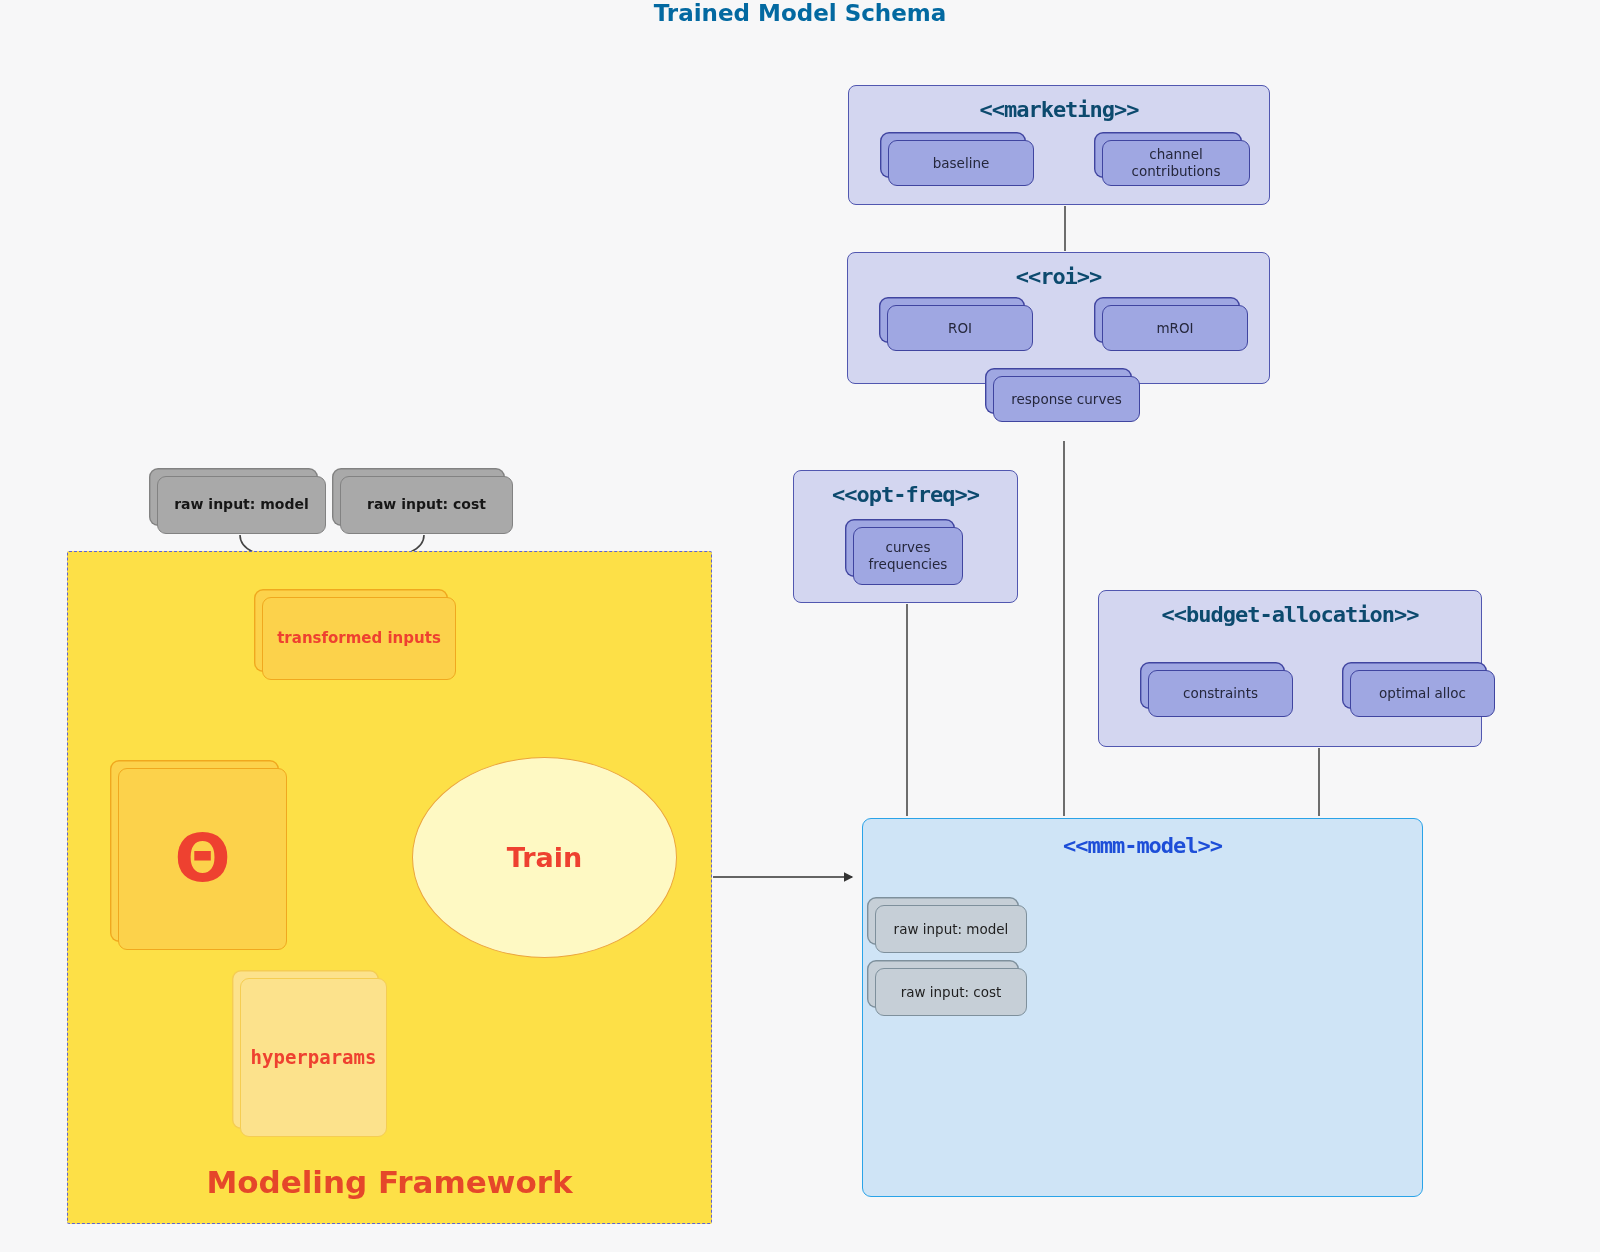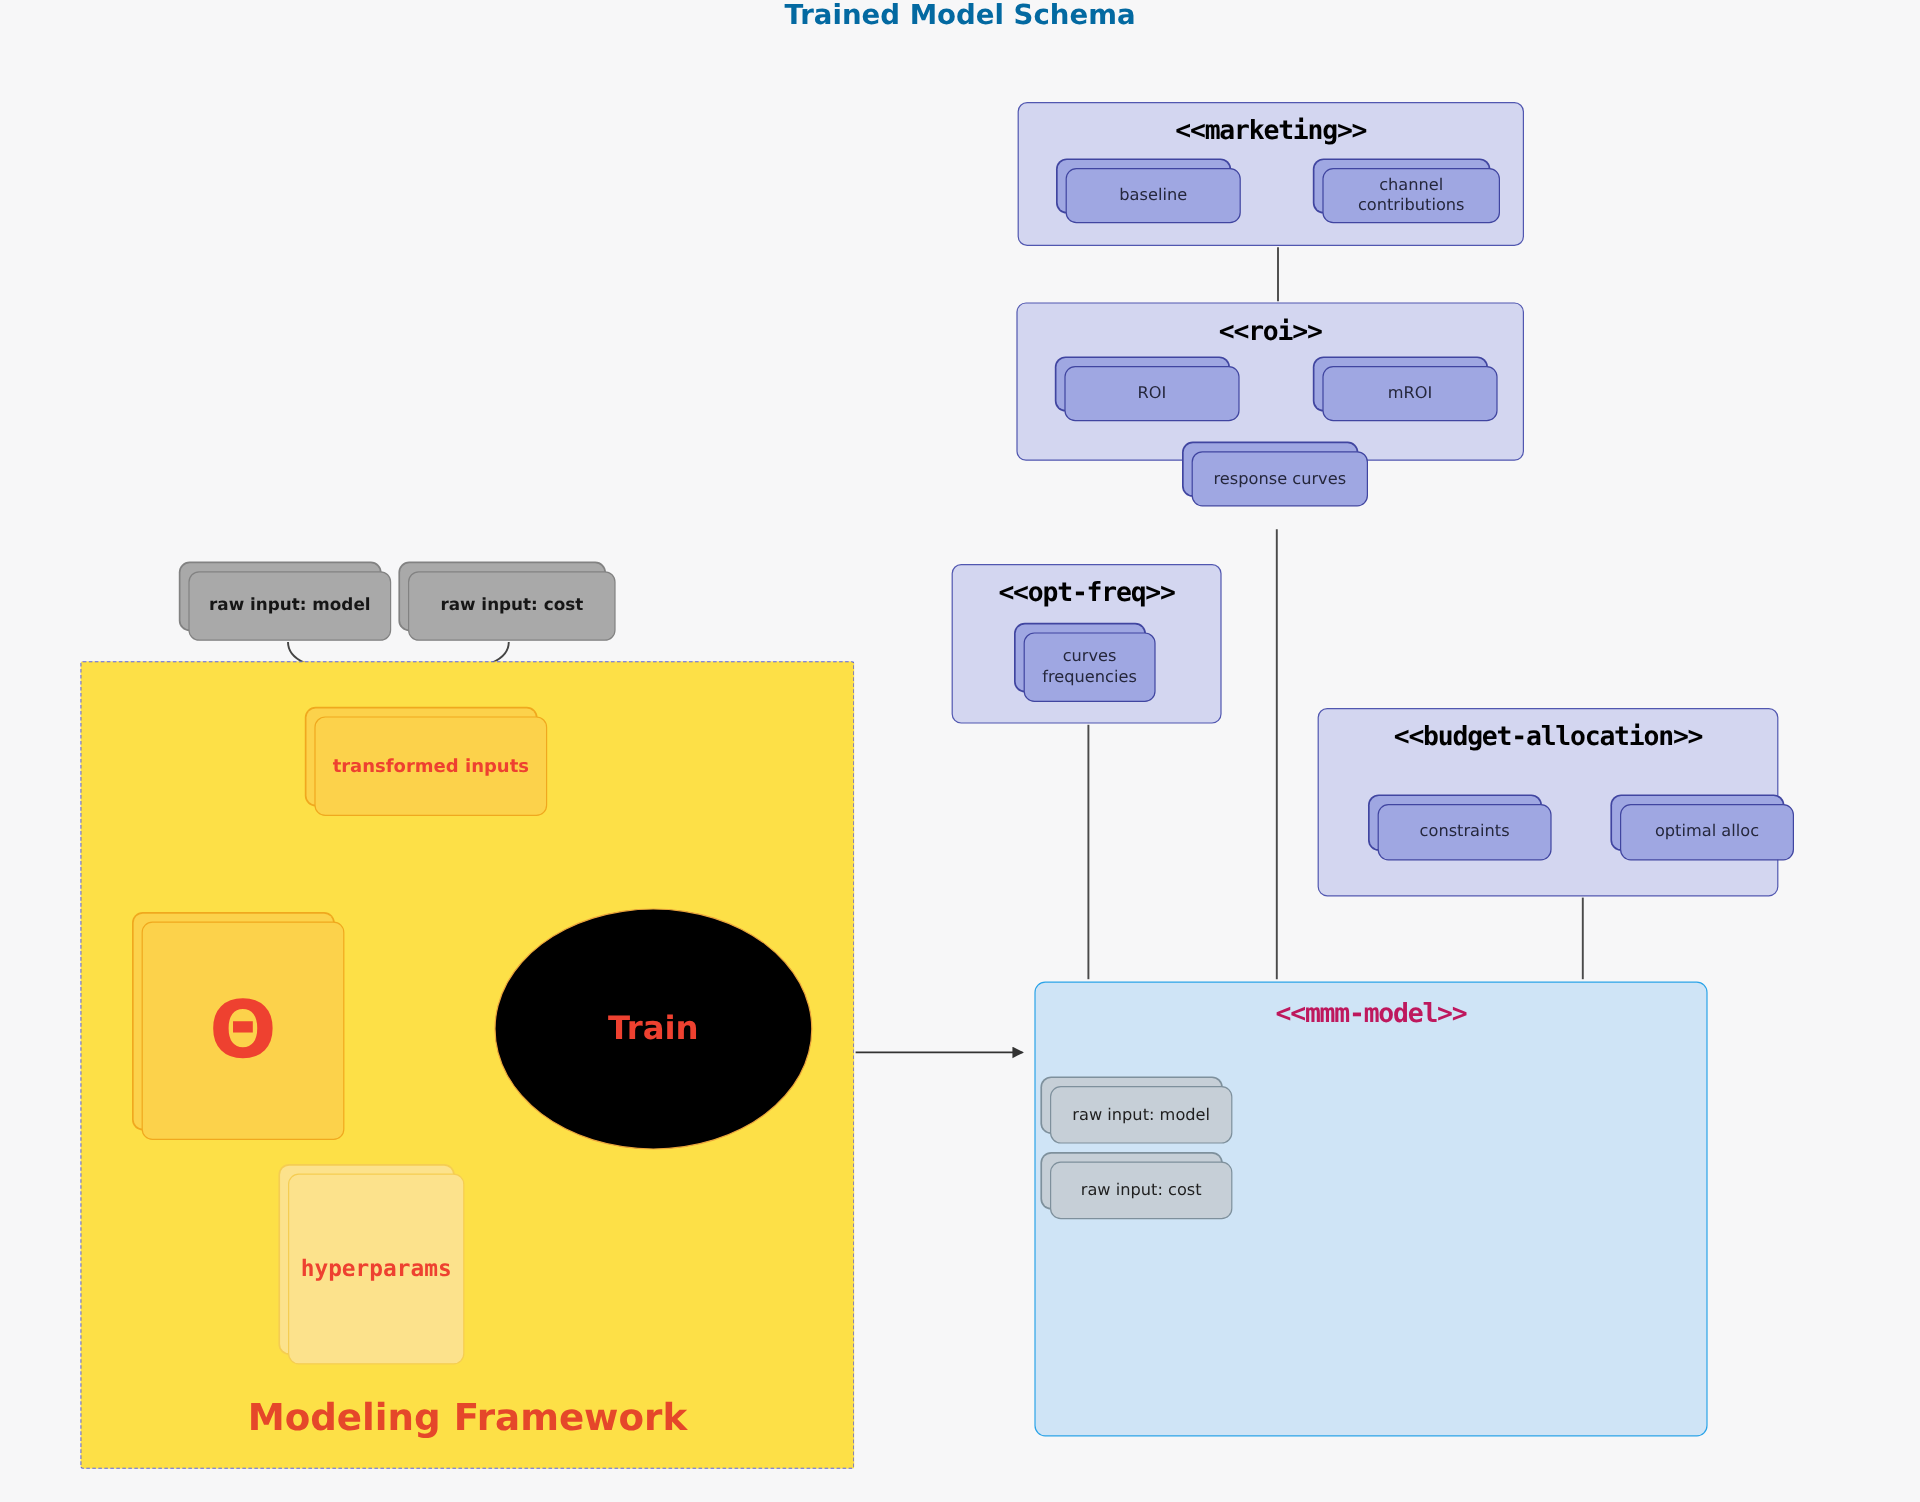--- a/index.html
+++ b/index.html
@@ -13,24 +13,24 @@
     position:absolute; left:0; top:8; width:1600px; text-align:center;
     font-size:23px; font-weight:bold; color:#0369a1;
   }
 
   
   .container { position:absolute; box-sizing:border-box; border-radius:8px; }
   .c-purple { background:#d3d6f0; border:1.4px solid #5157b0; }
   .c-blue   { background:#cfe4f6; border:1.8px solid #2aa3e8; border-radius:9px; }
   .c-title {
     text-align:center; font-family:"DejaVu Sans Mono","Liberation Mono",monospace;
-    font-weight:bold; font-size:22px; letter-spacing:-1px; color:#000000;
+    font-weight:bold; font-size:22px; letter-spacing:-1px; color:#0c4a6e;
     padding-top:11px;
   }
-  .c-blue .c-title { color:#be185d; padding-top:14px; }
+  .c-blue .c-title { color:#1d4ed8; padding-top:14px; }
 
   .framework {
     position:absolute; box-sizing:border-box;
     background:#fde047; border:1.6px dashed #5f64d4; border-radius:2px;
   }
   .framework-label {
     position:absolute; left:0; width:100%; text-align:center;
     font-size:31px; font-weight:bold; color:#e5472a;
   }
 
@@ -47,21 +47,21 @@
   .n-grayblue   { --fill:#c6cfd7; --line:#7e909c; color:#1f1f1f; }
   .n-yellow     { --fill:#fcd24b; --line:#f0a81e; }
   .n-paleyellow { --fill:#fce28c; --line:#f5cd52; }
 
   .t-red  { color:#ee4130; font-weight:bold; }
   .mono   { font-family:"DejaVu Sans Mono","Liberation Mono",monospace; }
 
   
   .train {
     position:absolute; box-sizing:border-box; border-radius:50%;
-    background:#000000; border:1.6px solid #eba43c;
+    background:#fef9c3; border:1.6px solid #eba43c;
     display:flex; align-items:center; justify-content:center;
     font-size:27px; font-weight:bold; color:#ee4130;
   }
   .model-box {
     position:absolute; box-sizing:border-box;
     background:#dcd8a2; border:2.6px dashed #e8472c; border-radius:5px;
     text-align:center;
   }
   .model-box-label { margin-top:12px; font-size:24px; }
   .model-box-q     { margin-top:52px; font-size:21px; }

